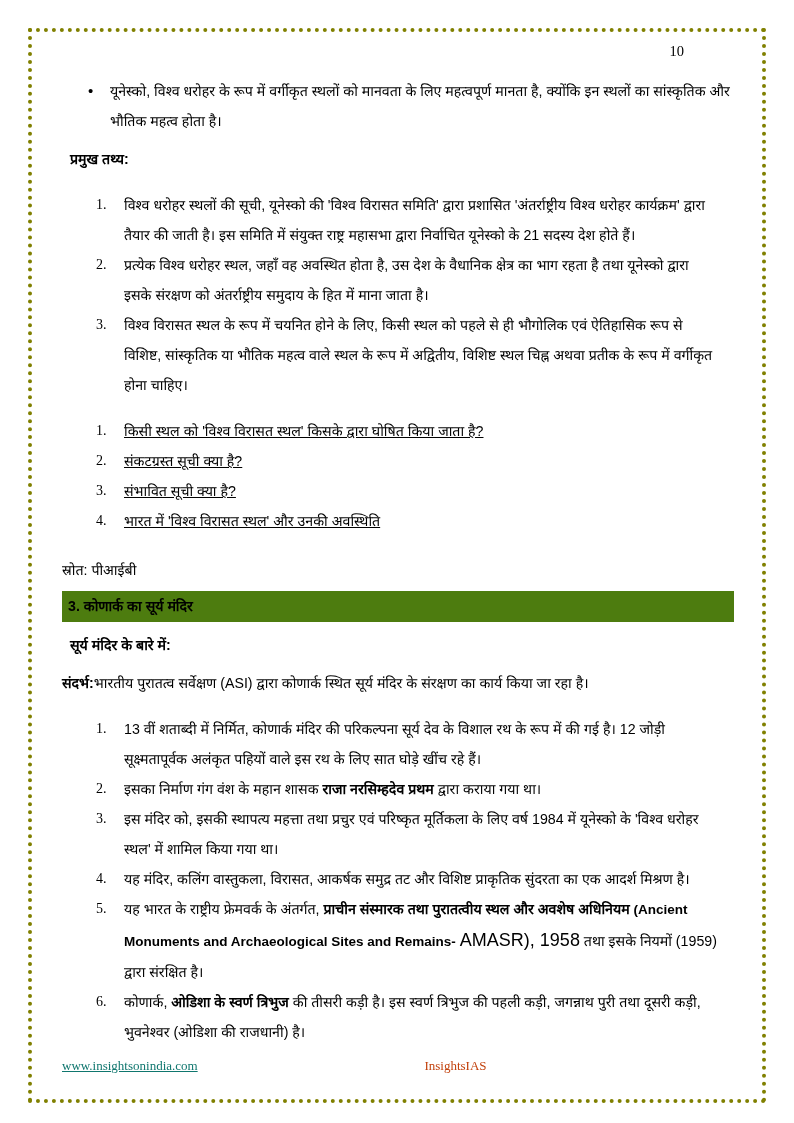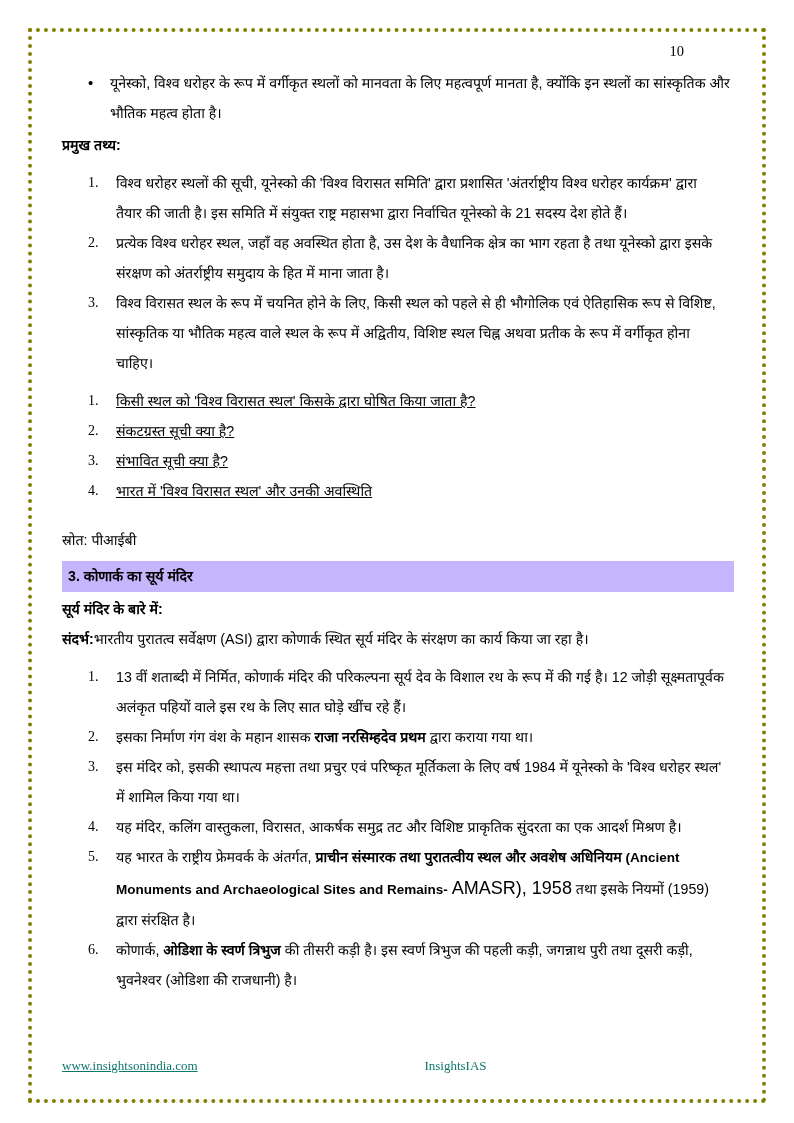--- a/index.html
+++ b/index.html
@@ -44,35 +44,35 @@
     font-family: "Liberation Serif", "DejaVu Serif", serif;
     font-size: 14.5px;
     line-height: 1;
     color: #000;
   }
 
   
   .content {
     position: absolute;
     left: 62px;
-    top: 68px;
+    top: 76px;
     width: 672px;
   }
 
   
   .dev {
     font-family: "Liberation Sans", "DejaVu Sans", sans-serif;
     font-size: 14.2px;
     line-height: 30px;
     color: #000;
   }
 
   .heading {
     font-weight: bold;
-    margin: 0;
+    margin: 8px;
   }
 
   
   ul.bullets {
     list-style: none;
     margin: 0 0 0 0;
     padding: 0;
   }
   ul.bullets > li {
     position: relative;
@@ -84,21 +84,21 @@
     position: absolute;
     left: 26px;
     top: 0;
     font-size: 15px;
     line-height: 30px;
   }
 
   
   ol.numlist {
     list-style: none;
-    margin: 8px;
+    margin: 16px;
     padding: 0;
     counter-reset: nl;
   }
   ol.numlist > li {
     position: relative;
     padding-left: 46px;
     margin: 0;
     counter-increment: nl;
   }
   ol.numlist > li::before {
@@ -159,21 +159,21 @@
     text-decoration: underline;
     cursor: pointer;
   }
   .footer-brand {
     position: absolute;
     left: 0;
     right: 0;
     text-align: center;
     font-family: "Liberation Serif", "DejaVu Serif", serif;
     font-size: 13px;
-    color: #0f766e;
+    color: #c2410c;
     margin-left: 86px;
     padding-left: 29px;
   }
 </style>
 </head>
 <body>
 
 <div class="page">
 
   <div class="page-border" style="border-color: rgb(128, 128, 0);"></div>
@@ -195,21 +195,21 @@
 
     <ol class="numlist tight dev">
       <li>किसी स्थल को 'विश्व विरासत स्थल' किसके द्वारा घोषित किया जाता है?</li>
       <li>संकटग्रस्त सूची क्या है?</li>
       <li>संभावित सूची क्या है?</li>
       <li>भारत में 'विश्व विरासत स्थल' और उनकी अवस्थिति</li>
     </ol>
 
     <div class="dev para src-line">स्रोत: पीआईबी</div>
 
-    <div class="section-band" style="background: #c4b5fd;">3. कोणार्क का सूर्य मंदिर</div>
+    <div class="section-band" style="background: #4d7c0f;">3. कोणार्क का सूर्य मंदिर</div>
 
     <div class="dev heading">सूर्य मंदिर के बारे में:</div>
 
     <div class="dev para">
       <span class="b">संदर्भ:</span><span>भारतीय पुरातत्व सर्वेक्षण (ASI) द्वारा कोणार्क स्थित सूर्य मंदिर के संरक्षण का कार्य किया जा रहा है।</span>
     </div>
 
     <ol class="numlist dev" id="section-items">
         <li><span class="">13 वीं शताब्दी में निर्मित, कोणार्क मंदिर की परिकल्पना सूर्य देव के विशाल रथ के रूप में की गई है। 12 जोड़ी सूक्ष्मतापूर्वक अलंकृत पहियों वाले इस रथ के लिए सात घोड़े खींच रहे हैं।</span></li>
         <li><span class="">इसका निर्माण गंग वंश के महान शासक </span><span class="b">राजा नरसिम्हदेव प्रथम</span><span class=""> द्वारा कराया गया था।</span></li>

